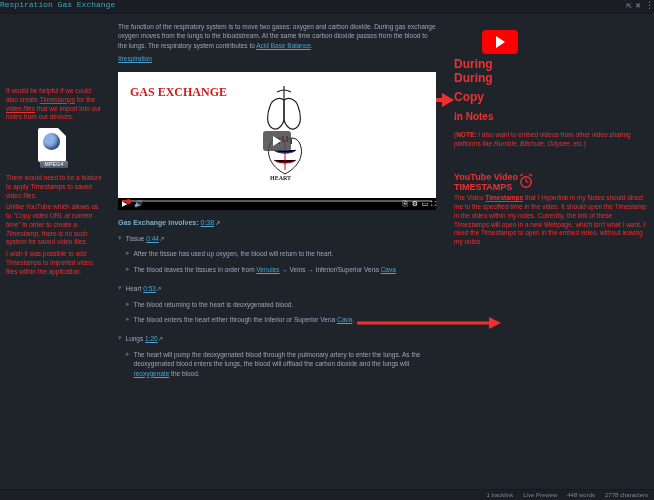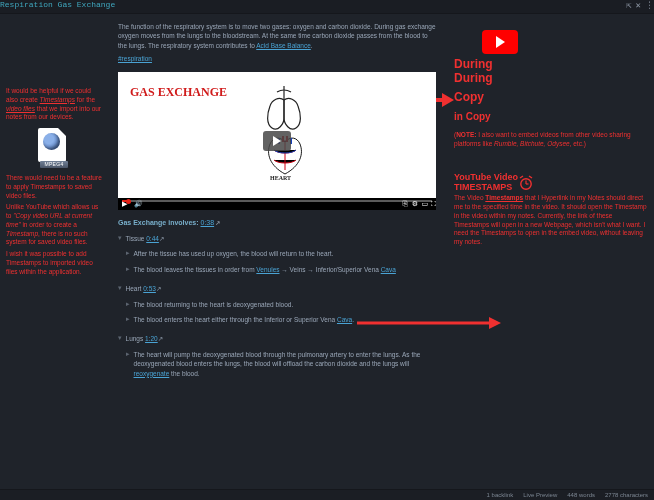--- a/index.html
+++ b/index.html
@@ -162,21 +162,21 @@
   .big-red{font-size:12px;font-weight:700;line-height:1.15;margin:0}
   .mid-red{font-size:10px;font-weight:600;margin:0}
   .note{margin-top:8px;font-size:6.5px}
   .note b{font-weight:700}
   .arrow{
     width:56px;height:16px;margin:6px 0 2px -56px;
     display:inline-block;vertical-align:middle;
   }
   .arrow svg{width:100%;height:100%}
   .ts-header{
-    display:flex;align-items:center;margin-top:24px;
+    display:flex;align-items:flex-start;margin-top:24px;
   }
   .ts-title{font-size:9px;font-weight:700;line-height:1.1}
   .clock{width:16px;height:16px}
   .arrow2{position:absolute;left:355px;top:316px;width:146px;height:14px}
   .arrow2 svg{width:100%;height:100%}
 </style>
 </head>
 <body>
 
 <div class="titlebar">
@@ -299,21 +299,21 @@
     <p class="big-red">During</p>
     <p class="big-red">During</p>
     <p class="big-red">
       <span class="arrow">
         <svg viewBox="0 0 56 16">
             <line x1="2" y1="8" x2="44" y2="8" stroke="#f03030" stroke-width="4"></line>
             <polygon points="44,1 56,8 44,15" fill="#f03030"></polygon>
           </svg>
       </span><span>Copy</span>
     </p>
-    <p class="mid-red">in Copy</p>
+    <p class="mid-red">in Notes</p>
     <p class="note">
       <span>(</span><b>NOTE:</b><span> I also want to embed videos from other video sharing platforms like </span><i>Rumble, Bitchute, Odysee</i><span>, etc.)</span>
     </p>
 
     <div class="ts-header">
       <div>
         <div class="ts-title">YouTube Video</div>
         <div class="ts-title">TIMESTAMPS</div>
       </div>
       <span class="clock">

